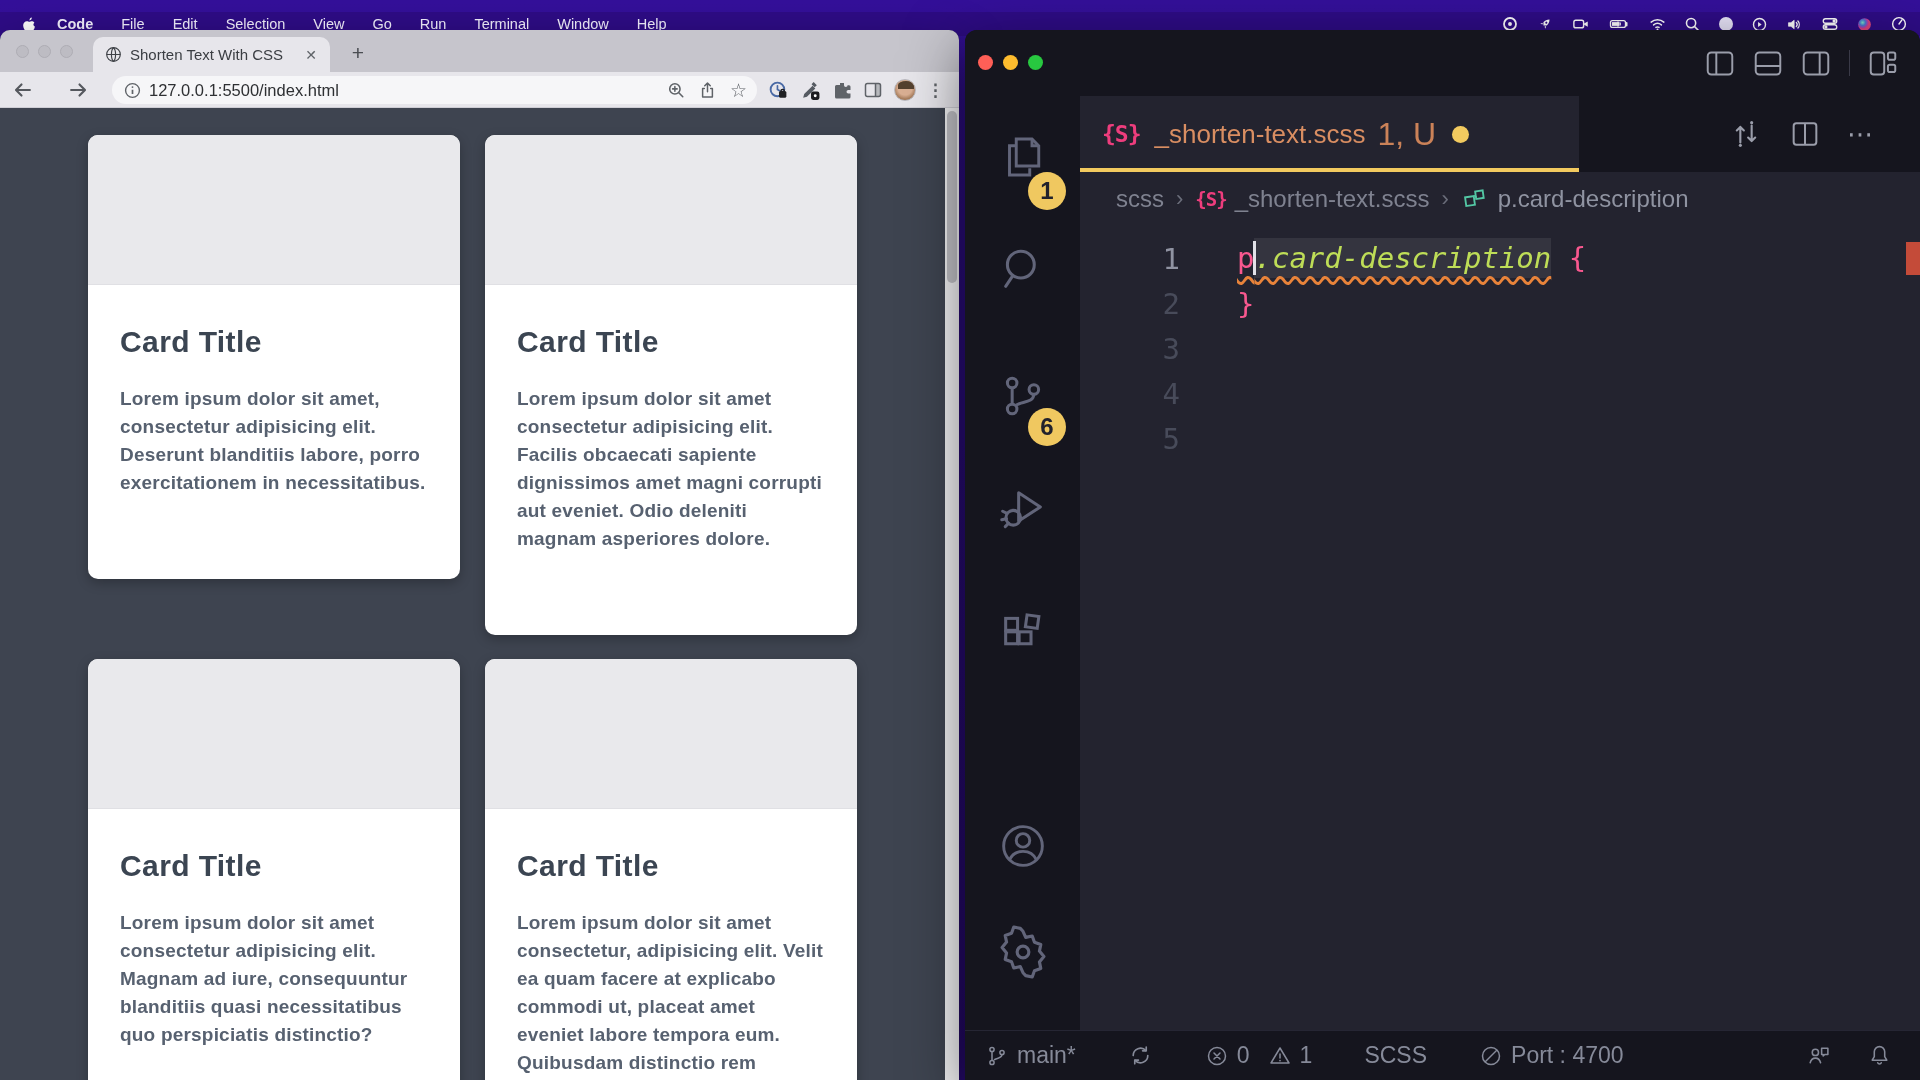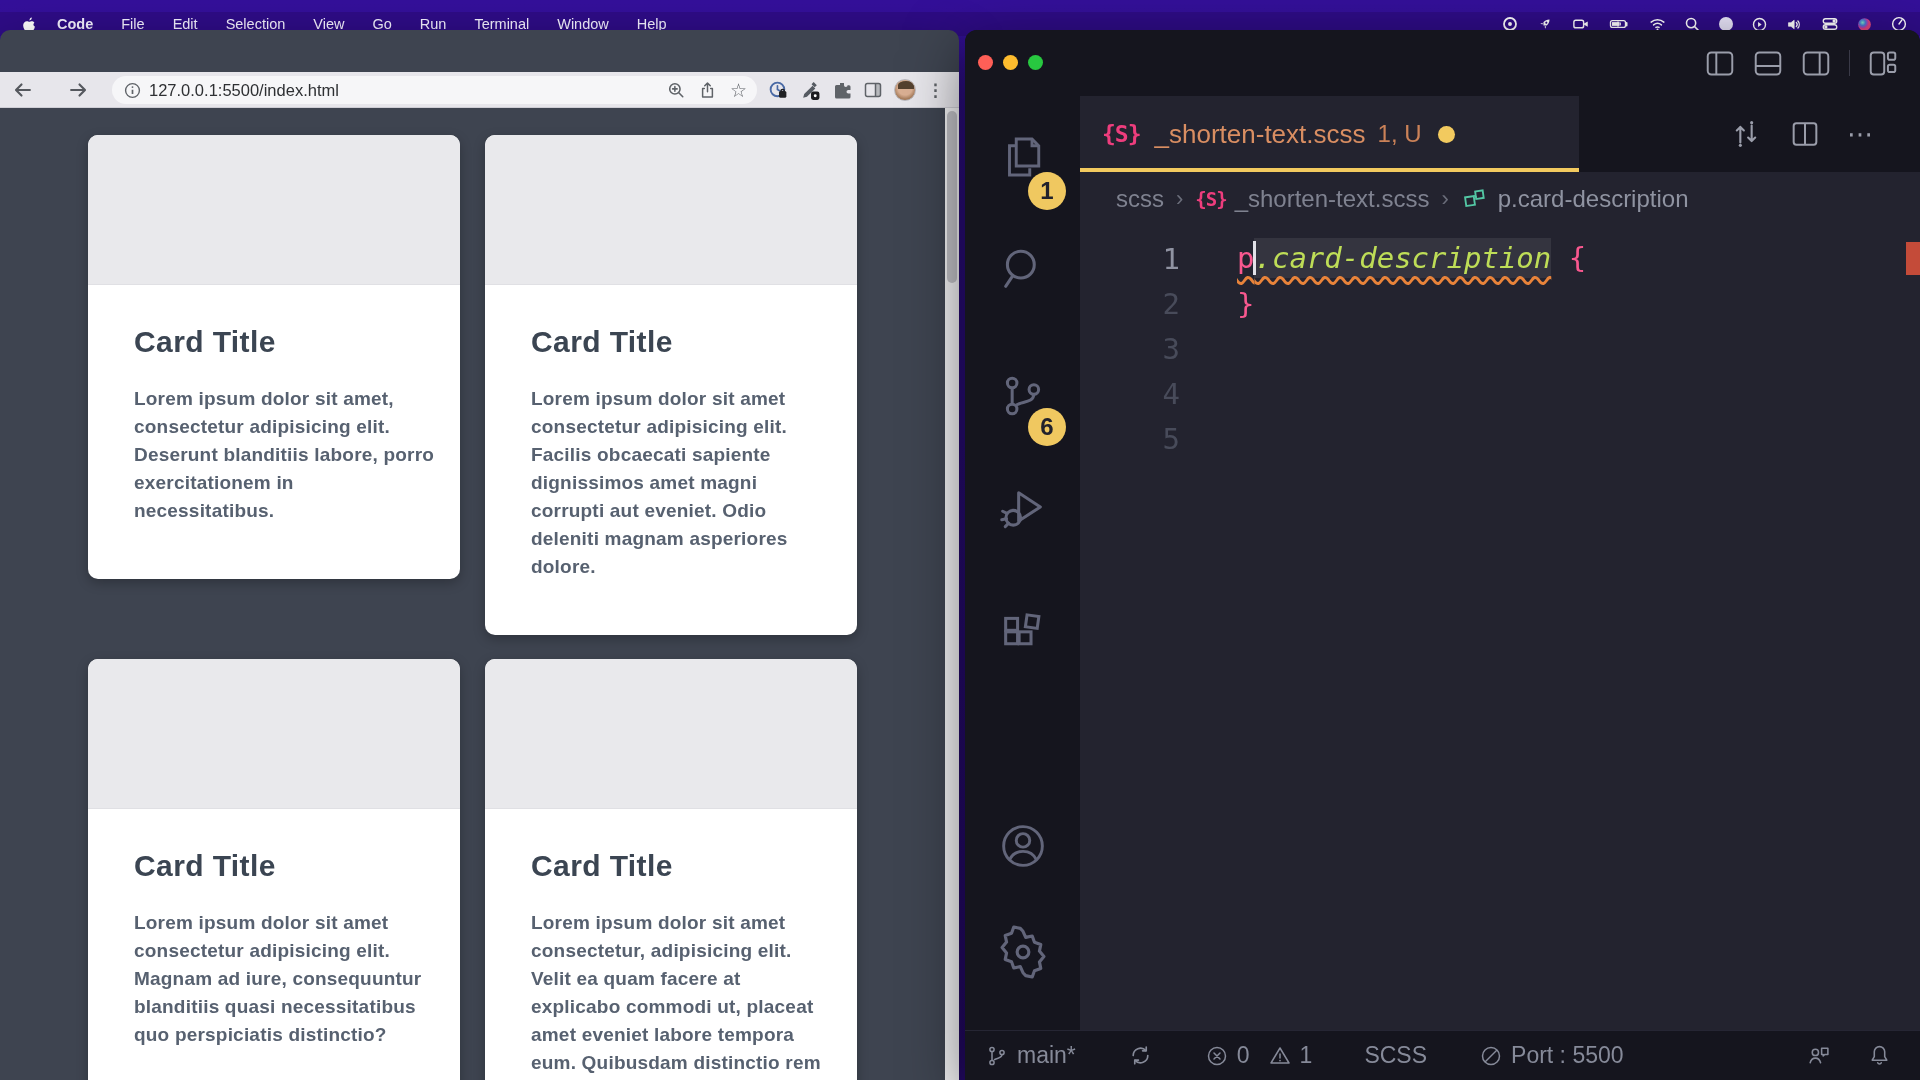--- a/index.html
+++ b/index.html
@@ -35,21 +35,21 @@
   .avatar { width:22px; height:22px; border-radius:50%; background:radial-gradient(circle at 50% 40%, #d9af93 0 45%, #a97f5e 70%, #7c5a40 100%); position:relative; overflow:hidden; border:1px solid #b9b8be; }
   .avatar::before { content:""; position:absolute; left:3px; top:1px; width:16px; height:8px; border-radius:50% 50% 0 0; background:#54412f; }
   .kebab { font-size:17px; font-weight:bold; color:#5f6368; letter-spacing:0; width:14px; text-align:center; }
   .b-content { position:absolute; left:0; top:78px; width:100%; height:972px; background:#3e4450; }
   .b-scroll { position:absolute; right:0; top:0; width:14px; height:100%; background:#f1f1f3; }
   .b-thumb { position:absolute; right:2px; top:3px; width:10px; height:172px; border-radius:5px; background:#c0c0c5; }
 
   
   .card { position:absolute; width:372px; background:#ffffff; border-radius:10px; box-shadow:0 4px 12px rgba(0,0,0,.25); overflow:hidden; }
   .card-img { height:150px; background:#e9e9ec; border-bottom:1px solid #e0e0e4; }
-  .card-body { padding:40px 22px 28px;margin-left:24px; }
+  .card-body { padding:40px 32px 28px; }
   .card-title { font-size:30px; font-weight:bold; color:#3b4552; letter-spacing:.4px; }
   .card-desc { margin-top:26px; font-size:19px; font-weight:bold; color:#576170; line-height:28px; letter-spacing:.2px; }
   .card1 { left:88px; top:27px; height:444px; }
   .card2 { left:485px; top:27px; height:500px; }
   .card3 { left:88px; top:551px; height:540px; }
   .card4 { left:485px; top:551px; height:540px; }
 
   
   .vscode { position:absolute; left:965px; top:30px; width:955px; height:1050px; background:#191923; border-radius:12px 12px 0 0; overflow:hidden; box-shadow:0 18px 60px rgba(0,0,0,.55); color:#c6c8d1; }
   .v-titlebar { position:absolute; left:0; top:0; width:100%; height:66px; background:#15151e; }
@@ -62,21 +62,21 @@
   .v-activity { position:absolute; left:0; top:66px; width:115px; height:934px; background:#15151e; }
   .act-icon { position:absolute; left:0; width:115px; height:56px; display:flex; align-items:center; justify-content:center; color:#62657a; cursor:pointer; }
   .act-badge { position:absolute; width:38px; height:38px; border-radius:50%; background:#f0c860; color:#22222c; font-size:24px; font-weight:bold; display:flex; align-items:center; justify-content:center; }
 
   .v-main { position:absolute; left:115px; top:66px; width:840px; height:934px; background:#23232f; }
   .v-tabbar { position:absolute; left:0; top:0; width:100%; height:76px; background:#15151e; }
   .v-tab { position:absolute; left:0; top:0; width:500px; height:76px; background:#23232f; border-right:1px solid #15151e; display:flex; align-items:center; padding:0 22px; cursor:pointer; }
   .v-tab::after { content:""; position:absolute; left:0; bottom:0; width:100%; height:4px; background:#f2ca5f; }
   .scss-icon { color:#ee3d7d; font-weight:bold; font-size:23px; letter-spacing:-1px; font-family:"DejaVu Sans Mono", monospace; }
   .v-tab-label { margin-left:14px; font-size:26px; color:#d98e62; white-space:nowrap; }
-  .v-tab-deco { margin-left:12px; font-size:24px; color:#cb8258; }
+  .v-tab-deco { margin-left:12px; font-size:32px; color:#cb8258; }
   .v-dirty { margin-left:16px; width:17px; height:17px; border-radius:50%; background:#f2ca5f; }
   .v-tab-actions { position:absolute; right:45px; top:0; height:76px; display:flex; align-items:center; gap:26px; color:#9a9daa; }
   .v-ellipsis { font-size:26px; letter-spacing:2px; color:#9a9daa; }
 
   .v-breadcrumb { position:absolute; left:0; top:76px; width:100%; height:54px; display:flex; align-items:center; padding-left:36px; font-size:24px; color:#7f8290; white-space:nowrap; overflow:hidden; }
   .bc-sep { margin:0 12px; color:#6a6d7a; font-size:22px; }
   .bc-scss { font-size:19px; margin-right:8px; }
   .bc-symbol { margin-right:9px; display:flex; }
   .bc-last { color:#8f93a1; }
 
@@ -206,20 +206,38 @@
       <span>
           <svg width="18" height="18" viewBox="0 0 24 24" fill="none" stroke="#fff" stroke-width="1.9" stroke-linecap="round">
             <circle cx="12" cy="12" r="8.5"></circle>
             <path d="M12 12l4-5.5"></path>
           </svg>
         </span>
     </div>
   </div>
 
   <div class="browser">
+    <div class="b-frame">
+      <div class="b-lights">
+        <span class="b-light"></span>
+        <span class="b-light"></span>
+        <span class="b-light"></span>
+      </div>
+      <div class="b-tab">
+        <span>
+            <svg width="17" height="17" viewBox="0 0 16 16" fill="none" stroke="#3f4247" stroke-width="1.1">
+              <circle cx="8" cy="8" r="6.4"></circle>
+              <path d="M1.6 8h12.8M8 1.6c-2.6 2-2.6 10.8 0 12.8M8 1.6c2.6 2 2.6 10.8 0 12.8"></path>
+            </svg>
+          </span>
+        <span class="b-tab-title">Shorten Text With CSS</span>
+        <span class="b-tab-close">✕</span>
+      </div>
+      <div class="b-newtab">+</div>
+    </div>
     <div class="b-toolbar">
       <span class="nav-btn" style="margin-left:8px">
           <svg width="20" height="20" viewBox="0 0 16 16" fill="none" stroke="currentColor" stroke-width="1.7" stroke-linecap="round" stroke-linejoin="round">
             <path d="M13.5 8h-11M6.8 3.6L2.4 8l4.4 4.4"></path>
           </svg>
         </span>
       <span class="nav-btn fwd">
           <svg width="20" height="20" viewBox="0 0 16 16" fill="none" stroke="currentColor" stroke-width="1.7" stroke-linecap="round" stroke-linejoin="round">
             <path d="M2.5 8h11M9.2 3.6L13.6 8l-4.4 4.4"></path>
           </svg>
@@ -509,21 +527,21 @@
               <circle cx="12" cy="16.6" r=".9" fill="currentColor" stroke="none"></circle>
             </svg>
           <span>1</span>
         </span>
         <span class="sb-item">SCSS</span>
         <span class="sb-item">
           <svg width="24" height="24" viewBox="0 0 24 24" fill="none" stroke="currentColor" stroke-width="1.5">
               <circle cx="12" cy="12" r="8.5"></circle>
               <path d="M6 18L18 6"></path>
             </svg>
-          <span>Port : 5500</span>
+          <span>Port : 4700</span>
         </span>
       </div>
       <div class="sb-right">
         <span class="sb-item">
           <svg width="25" height="25" viewBox="0 0 24 24" fill="none" stroke="currentColor" stroke-width="1.5" stroke-linecap="round">
               <circle cx="9" cy="9" r="3"></circle>
               <path d="M4 19c.8-3 2.6-4.5 5-4.5s4.2 1.5 5 4.5"></path>
               <path d="M15 5h6v6h-3l-1.5 1.5V11H15z" stroke-linejoin="round"></path>
             </svg>
         </span>

